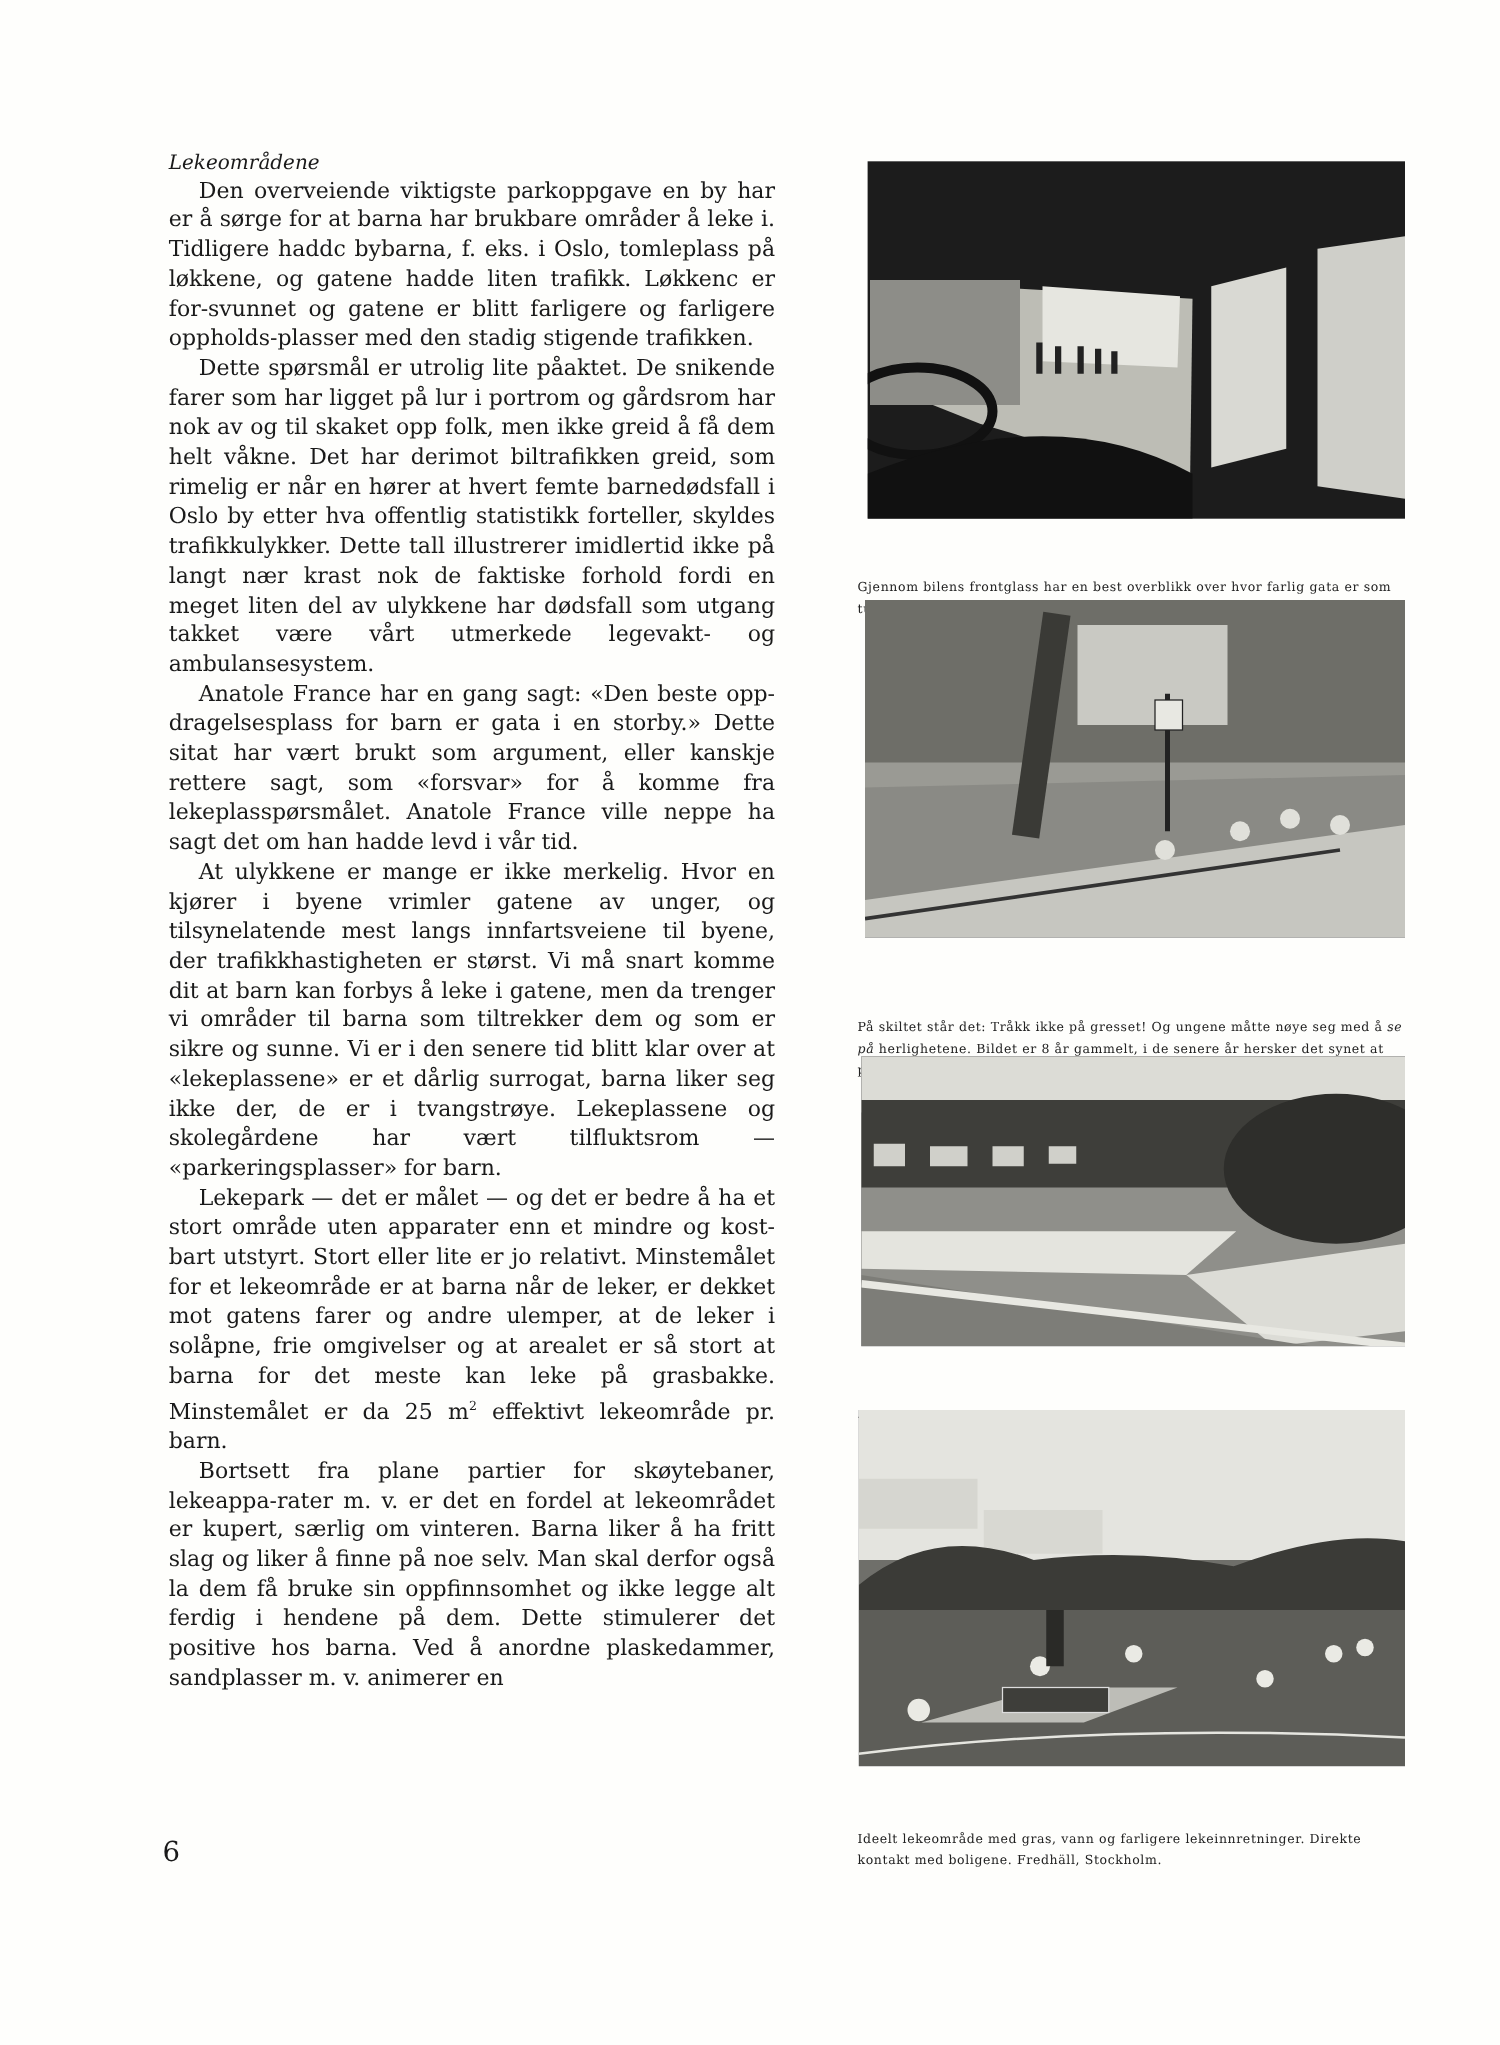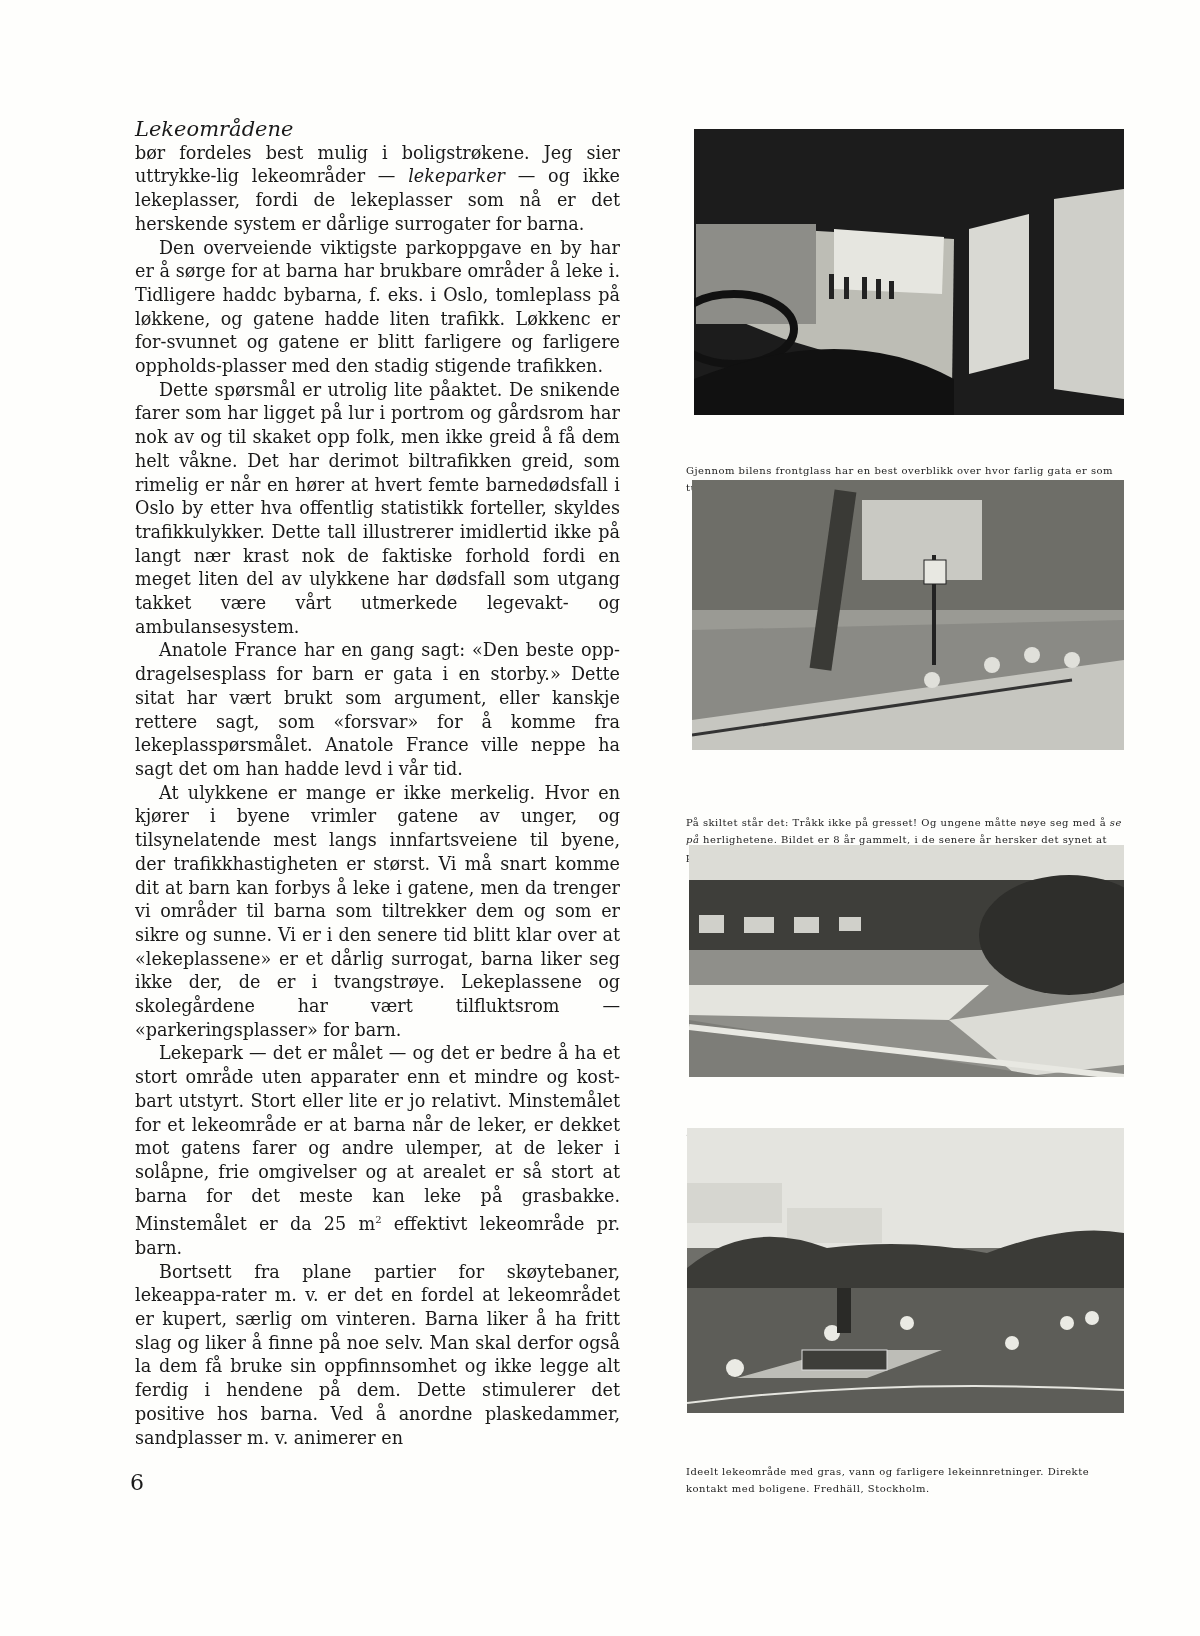--- a/index.html
+++ b/index.html
@@ -12,21 +12,21 @@
   }
   .left-col {
     position:absolute; left:135px; top:118px; width:485px;
     font-size:17.6px; line-height:23.7px;
     text-align:justify;
   }
   .left-col p { margin:0; text-indent:24px; }
   .left-col p.noindent { text-indent:0; }
   .left-col h3 {
     margin:0; font-weight:normal; font-style:italic;
-    font-size:21px; line-height:23.7px;
+    font-size:16px; line-height:23.7px;
   }
   .left-col h3.gap { margin-top:18px; }
   .left-col em { font-style:italic; }
   .page-number {
     position:absolute; left:130px; top:1470px;
     font-size:22px;
   }
   .photo {
     position:absolute; overflow:hidden;
     background:#777;
@@ -38,21 +38,20 @@
     text-align:left; letter-spacing:0.5px;
     color:#222;
     margin-top:44px;
   }
 </style>
 </head>
 <body>
 
 <div class="left-col">
   <h3>Lekeområdene</h3>
-  <p class="noindent"><span>bør fordeles best mulig i boligstrøkene. Jeg sier uttrykke-lig lekeområder — </span><em>lekeparker</em><span> — og ikke lekeplasser, fordi de lekeplasser som nå er det herskende system er dårlige surrogater for barna.</span></p>
   <p>Den overveiende viktigste parkoppgave en by har er å sørge for at barna har brukbare områder å leke i. Tidligere haddc bybarna, f. eks. i Oslo, tomleplass på løkkene, og gatene hadde liten trafikk. Løkkenc er for-svunnet og gatene er blitt farligere og farligere oppholds-plasser med den stadig stigende trafikken.</p>
   <p>Dette spørsmål er utrolig lite påaktet. De snikende farer som har ligget på lur i portrom og gårdsrom har nok av og til skaket opp folk, men ikke greid å få dem helt våkne. Det har derimot biltrafikken greid, som rimelig er når en hører at hvert femte barnedødsfall i Oslo by etter hva offentlig statistikk forteller, skyldes trafikkulykker. Dette tall illustrerer imidlertid ikke på langt nær krast nok de faktiske forhold fordi en meget liten del av ulykkene har dødsfall som utgang takket være vårt utmerkede legevakt- og ambulansesystem.</p>
   <p>Anatole France har en gang sagt: «Den beste opp-dragelsesplass for barn er gata i en storby.» Dette sitat har vært brukt som argument, eller kanskje rettere sagt, som «forsvar» for å komme fra lekeplasspørsmålet. Anatole France ville neppe ha sagt det om han hadde levd i vår tid.</p>
   <p>At ulykkene er mange er ikke merkelig. Hvor en kjører i byene vrimler gatene av unger, og tilsynelatende mest langs innfartsveiene til byene, der trafikkhastigheten er størst. Vi må snart komme dit at barn kan forbys å leke i gatene, men da trenger vi områder til barna som tiltrekker dem og som er sikre og sunne. Vi er i den senere tid blitt klar over at «lekeplassene» er et dårlig surrogat, barna liker seg ikke der, de er i tvangstrøye. Lekeplassene og skolegårdene har vært tilfluktsrom — «parkeringsplasser» for barn.</p>
   <p><span>Lekepark — det er målet — og det er bedre å ha et stort område uten apparater enn et mindre og kost-bart utstyrt. Stort eller lite er jo relativt. Minstemålet for et lekeområde er at barna når de leker, er dekket mot gatens farer og andre ulemper, at de leker i solåpne, frie omgivelser og at arealet er så stort at barna for det meste kan leke på grasbakke. Minstemålet er da 25 m</span><sup style="font-size:10px">2</sup><span> effektivt lekeområde pr. barn.</span></p>
   <p>Bortsett fra plane partier for skøytebaner, lekeappa-rater m. v. er det en fordel at lekeområdet er kupert, særlig om vinteren. Barna liker å ha fritt slag og liker å finne på noe selv. Man skal derfor også la dem få bruke sin oppfinnsomhet og ikke legge alt ferdig i hendene på dem. Dette stimulerer det positive hos barna. Ved å anordne plaskedammer, sandplasser m. v. animerer en</p>
 </div>
 
 <div class="page-number">6</div>
 

